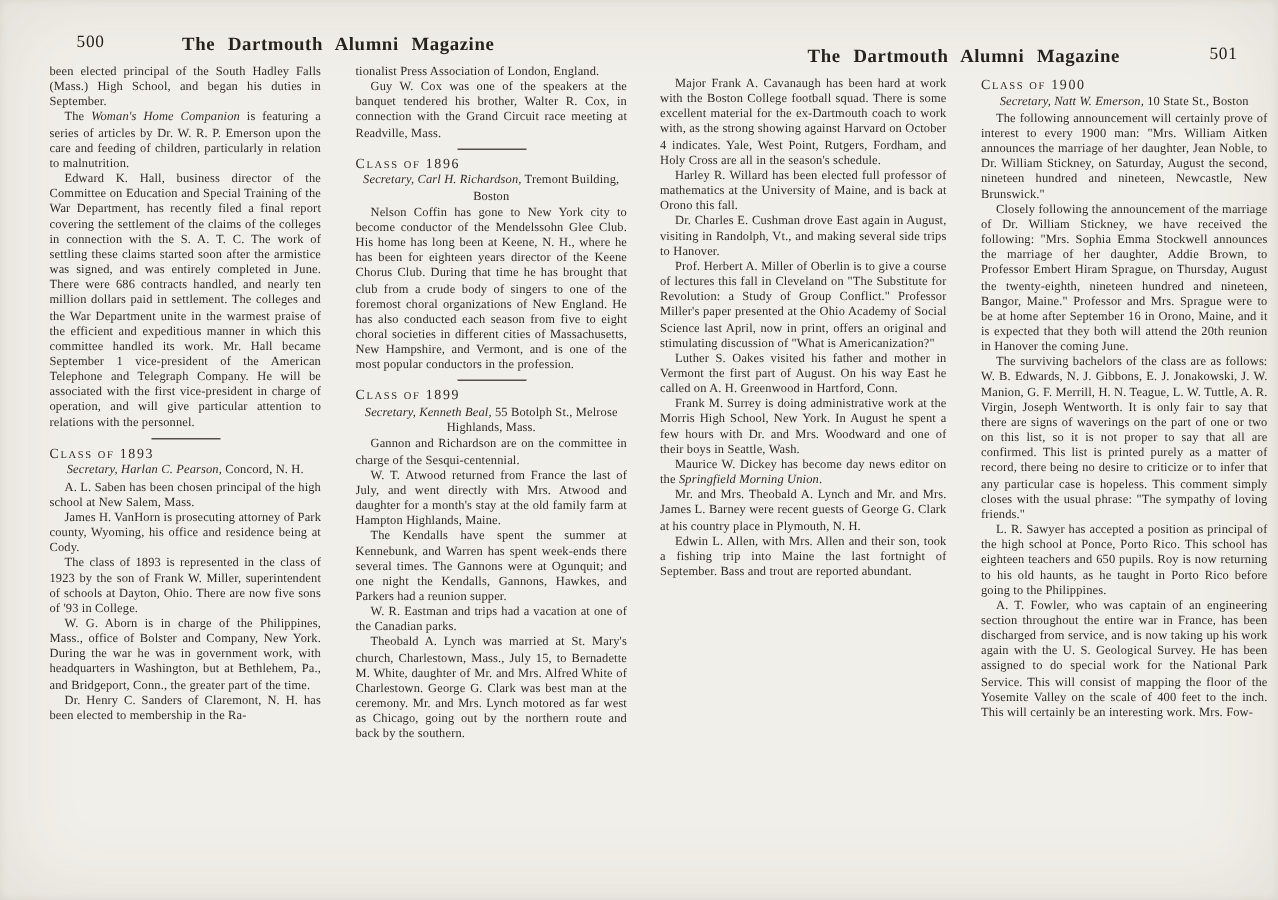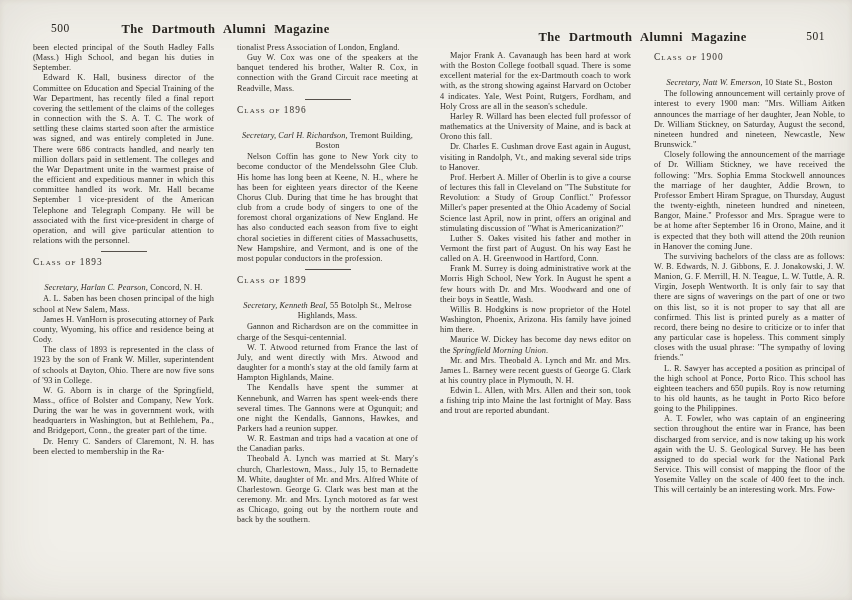--- a/index.html
+++ b/index.html
@@ -64,44 +64,45 @@
     text-align: left;
     text-indent: 0;
     font-variant: small-caps;
     font-size: 9.3px;
     letter-spacing: 1.1px;
     margin: 1px 0 0.5px;
   }
   .secretary {
     text-align: center;
     text-indent: 0;
-    margin: 16px 0 1px;
+    margin: 0 0 1px;
   }
 </style>
 </head>
 <body>
 
 <div class="spread">
 
   <div class="page page-left">
     <div class="page-header">
       <span class="page-num num-left">500</span>
       <div class="page-title">The Dartmouth Alumni Magazine</div>
     </div>
     <div class="cols">
       <div class="col">
           <p class="noindent">been elected principal of the South Hadley Falls (Mass.) High School, and began his duties in September.</p>
+          <p>The <i>Woman's Home Companion</i> is featuring a series of articles by Dr. W. R. P. Emerson upon the care and feeding of children, particularly in relation to malnutrition.</p>
           <p>Edward K. Hall, business director of the Committee on Education and Special Training of the War Department, has recently filed a final report covering the settlement of the claims of the colleges in connection with the S. A. T. C. The work of settling these claims started soon after the armistice was signed, and was entirely completed in June. There were 686 contracts handled, and nearly ten million dollars paid in settlement. The colleges and the War Department unite in the warmest praise of the efficient and expeditious manner in which this committee handled its work. Mr. Hall became September 1 vice-president of the American Telephone and Telegraph Company. He will be associated with the first vice-president in charge of operation, and will give particular attention to relations with the personnel.</p>
           <div class="rule"></div>
           <div class="class-heading">Class of 1893</div>
           <div class="secretary"><i>Secretary, Harlan C. Pearson,</i> Concord, N. H.</div>
           <p>A. L. Saben has been chosen principal of the high school at New Salem, Mass.</p>
           <p>James H. VanHorn is prosecuting attorney of Park county, Wyoming, his office and residence being at Cody.</p>
           <p>The class of 1893 is represented in the class of 1923 by the son of Frank W. Miller, superintendent of schools at Dayton, Ohio. There are now five sons of '93 in College.</p>
-          <p>W. G. Aborn is in charge of the Springfield, Mass., office of Bolster and Company, New York. During the war he was in government work, with headquarters in Washington, but at Bethlehem, Pa., and Bridgeport, Conn., the greater part of the time.</p>
+          <p>W. G. Aborn is in charge of the Philippines, Mass., office of Bolster and Company, New York. During the war he was in government work, with headquarters in Washington, but at Bethlehem, Pa., and Bridgeport, Conn., the greater part of the time.</p>
           <p>Dr. Henry C. Sanders of Claremont, N. H. has been elected to membership in the Ra-</p>
         </div>
       <div class="col">
           <p class="noindent">tionalist Press Association of London, England.</p>
           <p>Guy W. Cox was one of the speakers at the banquet tendered his brother, Walter R. Cox, in connection with the Grand Circuit race meeting at Readville, Mass.</p>
           <div class="rule"></div>
           <div class="class-heading">Class of 1896</div>
           <div class="secretary"><i>Secretary, Carl H. Richardson,</i> Tremont Building, Boston</div>
           <p>Nelson Coffin has gone to New York city to become conductor of the Mendelssohn Glee Club. His home has long been at Keene, N. H., where he has been for eighteen years director of the Keene Chorus Club. During that time he has brought that club from a crude body of singers to one of the foremost choral organizations of New England. He has also conducted each season from five to eight choral societies in different cities of Massachusetts, New Hampshire, and Vermont, and is one of the most popular conductors in the profession.</p>
           <div class="rule"></div>
@@ -122,24 +123,23 @@
       <div class="page-title">The Dartmouth Alumni Magazine</div>
     </div>
     <div class="cols">
       <div class="col">
           <p>Major Frank A. Cavanaugh has been hard at work with the Boston College football squad. There is some excellent material for the ex-Dartmouth coach to work with, as the strong showing against Harvard on October 4 indicates. Yale, West Point, Rutgers, Fordham, and Holy Cross are all in the season's schedule.</p>
           <p>Harley R. Willard has been elected full professor of mathematics at the University of Maine, and is back at Orono this fall.</p>
           <p>Dr. Charles E. Cushman drove East again in August, visiting in Randolph, Vt., and making several side trips to Hanover.</p>
           <p>Prof. Herbert A. Miller of Oberlin is to give a course of lectures this fall in Cleveland on "The Substitute for Revolution: a Study of Group Conflict." Professor Miller's paper presented at the Ohio Academy of Social Science last April, now in print, offers an original and stimulating discussion of "What is Americanization?"</p>
           <p>Luther S. Oakes visited his father and mother in Vermont the first part of August. On his way East he called on A. H. Greenwood in Hartford, Conn.</p>
           <p>Frank M. Surrey is doing administrative work at the Morris High School, New York. In August he spent a few hours with Dr. and Mrs. Woodward and one of their boys in Seattle, Wash.</p>
-          <p>Willis B. Hodgkins is now proprietor of the Hotel Washington, Phoenix, Arizona. His family have joined him there.</p>
           <p>Maurice W. Dickey has become day news editor on the <i>Springfield Morning Union</i>.</p>
           <p>Mr. and Mrs. Theobald A. Lynch and Mr. and Mrs. James L. Barney were recent guests of George G. Clark at his country place in Plymouth, N. H.</p>
-          <p>Edwin L. Allen, with Mrs. Allen and their son, took a fishing trip into Maine the last fortnight of May. Bass and trout are reported abundant.</p>
+          <p>Edwin L. Allen, with Mrs. Allen and their son, took a fishing trip into Maine the last fortnight of September. Bass and trout are reported abundant.</p>
         </div>
       <div class="col">
           <div class="class-heading">Class of 1900</div>
           <div class="secretary"><i>Secretary, Natt W. Emerson,</i> 10 State St., Boston</div>
           <p>The following announcement will certainly prove of interest to every 1900 man: "Mrs. William Aitken announces the marriage of her daughter, Jean Noble, to Dr. William Stickney, on Saturday, August the second, nineteen hundred and nineteen, Newcastle, New Brunswick."</p>
           <p>Closely following the announcement of the marriage of Dr. William Stickney, we have received the following: "Mrs. Sophia Emma Stockwell announces the marriage of her daughter, Addie Brown, to Professor Embert Hiram Sprague, on Thursday, August the twenty-eighth, nineteen hundred and nineteen, Bangor, Maine." Professor and Mrs. Sprague were to be at home after September 16 in Orono, Maine, and it is expected that they both will attend the 20th reunion in Hanover the coming June.</p>
           <p>The surviving bachelors of the class are as follows: W. B. Edwards, N. J. Gibbons, E. J. Jonakowski, J. W. Manion, G. F. Merrill, H. N. Teague, L. W. Tuttle, A. R. Virgin, Joseph Wentworth. It is only fair to say that there are signs of waverings on the part of one or two on this list, so it is not proper to say that all are confirmed. This list is printed purely as a matter of record, there being no desire to criticize or to infer that any particular case is hopeless. This comment simply closes with the usual phrase: "The sympathy of loving friends."</p>
           <p>L. R. Sawyer has accepted a position as principal of the high school at Ponce, Porto Rico. This school has eighteen teachers and 650 pupils. Roy is now returning to his old haunts, as he taught in Porto Rico before going to the Philippines.</p>
           <p>A. T. Fowler, who was captain of an engineering section throughout the entire war in France, has been discharged from service, and is now taking up his work again with the U. S. Geological Survey. He has been assigned to do special work for the National Park Service. This will consist of mapping the floor of the Yosemite Valley on the scale of 400 feet to the inch. This will certainly be an interesting work. Mrs. Fow-</p>
         </div>

